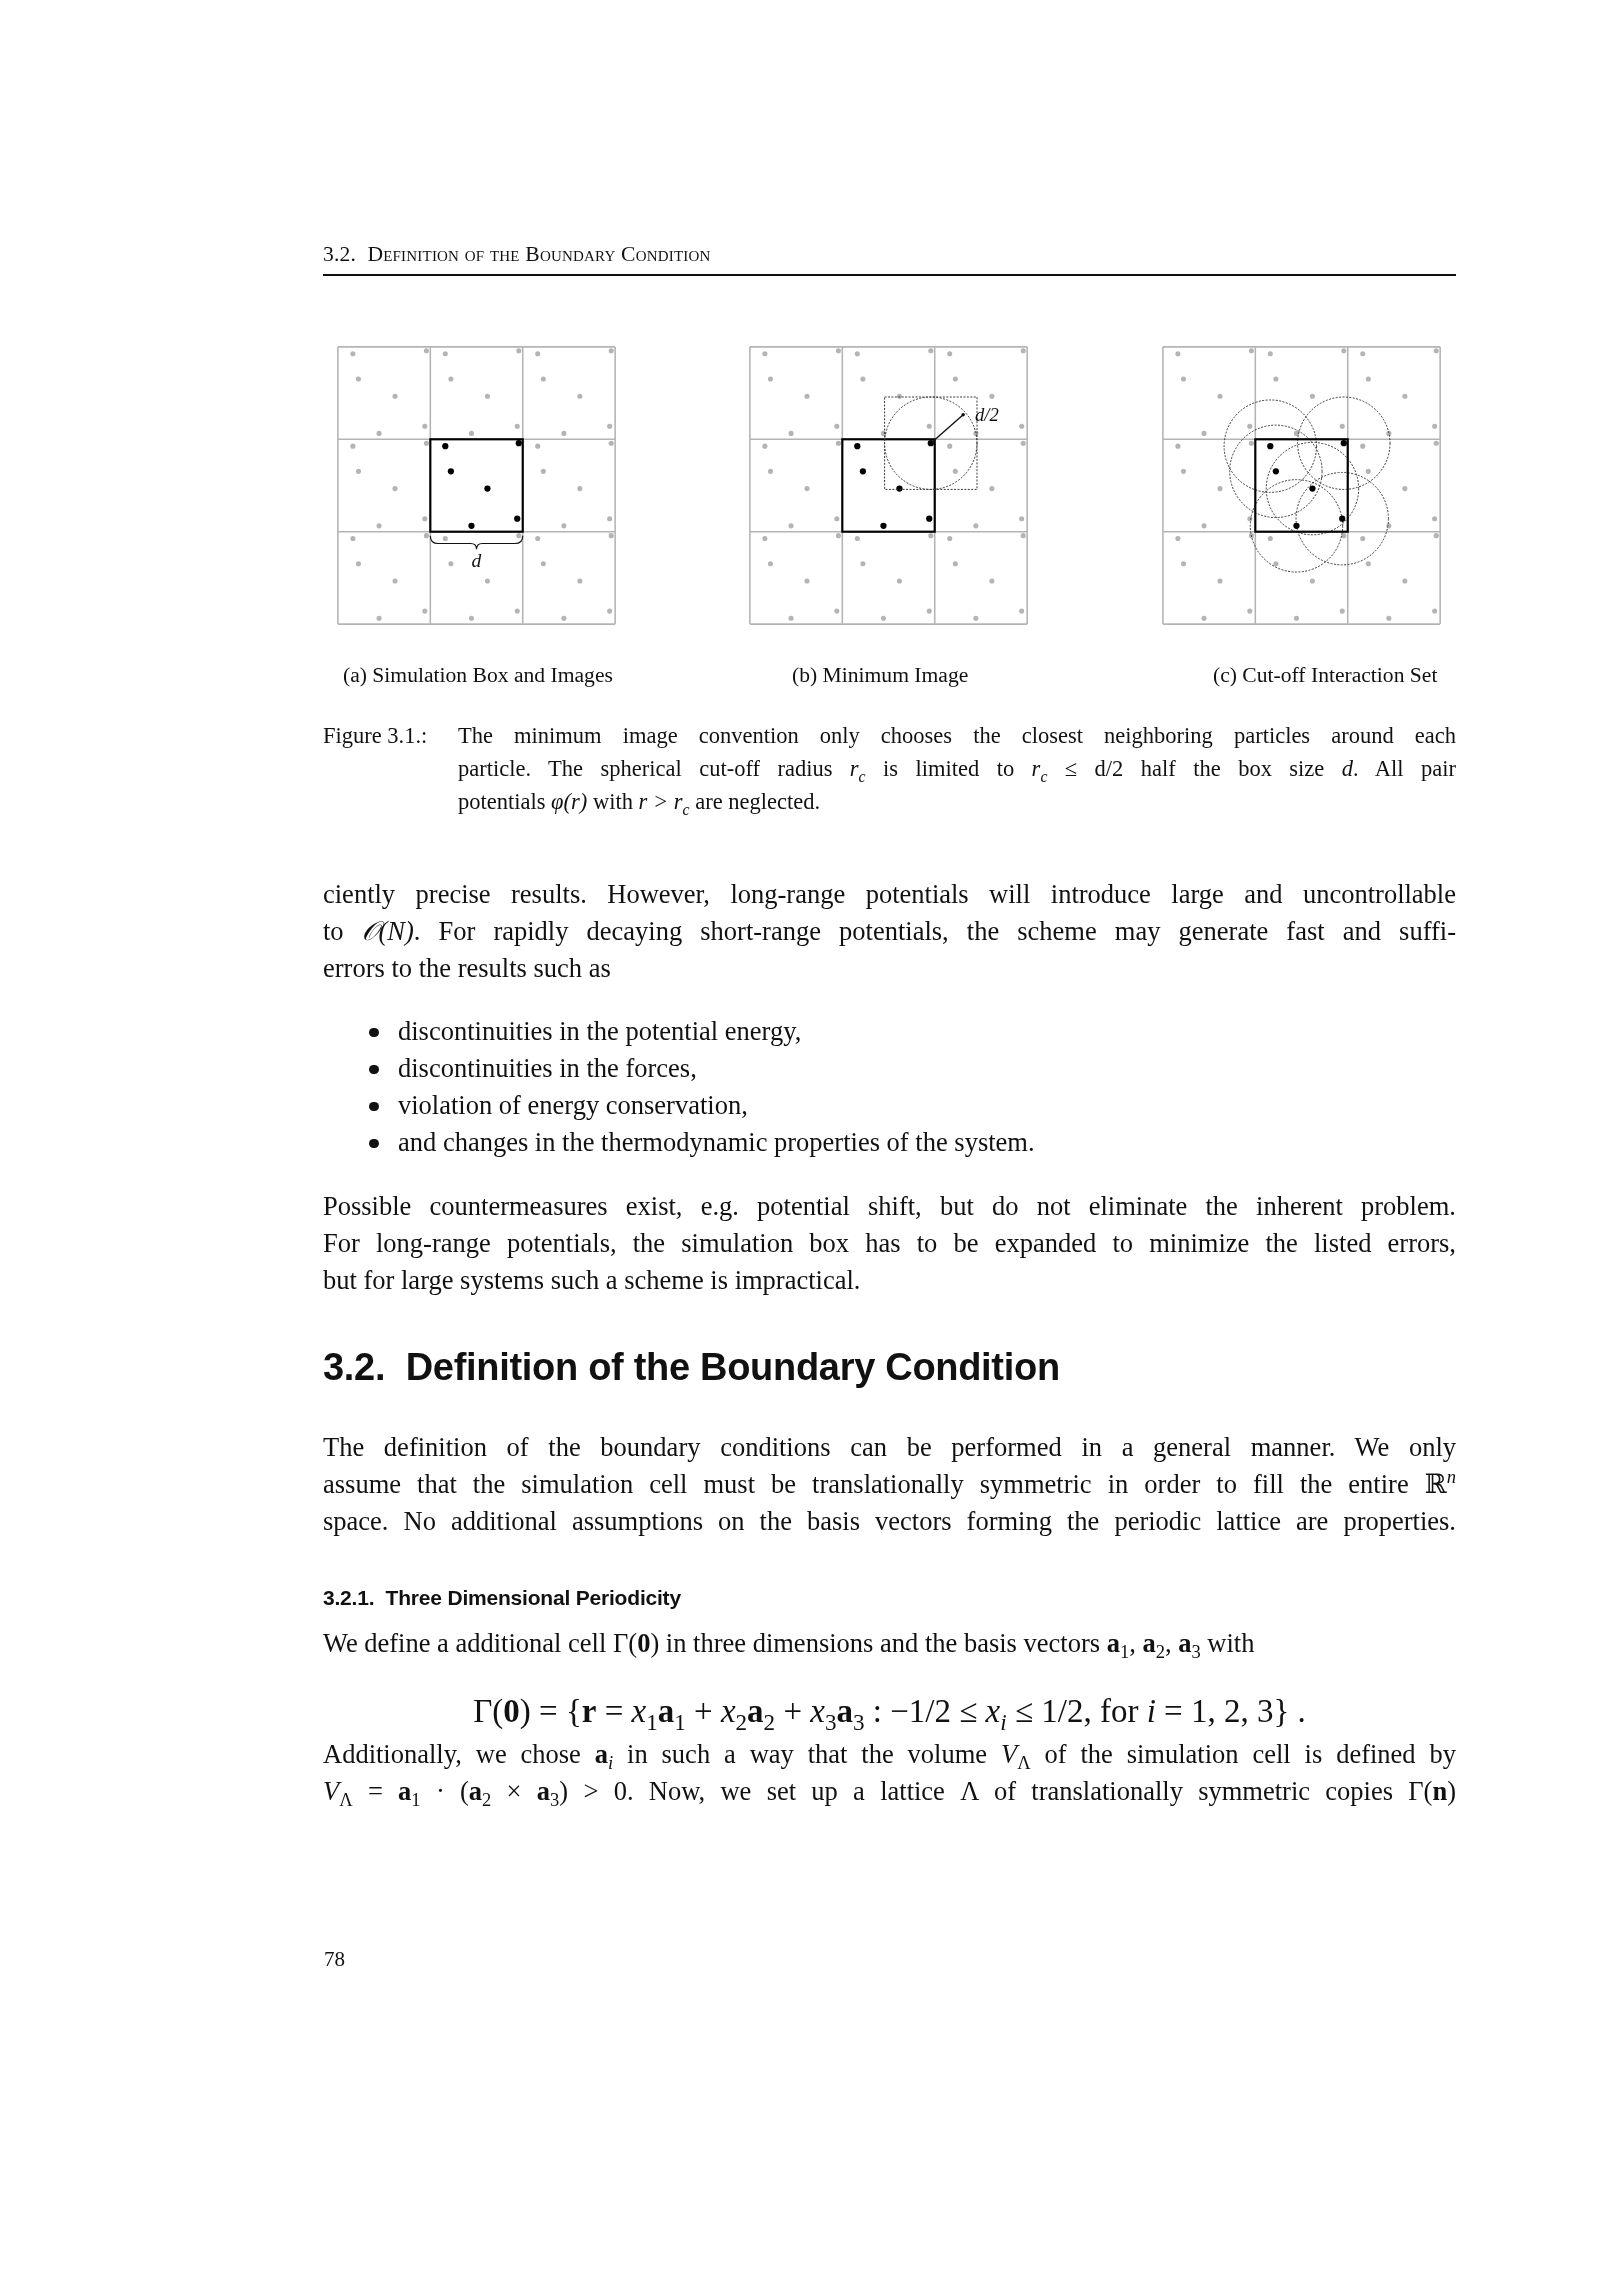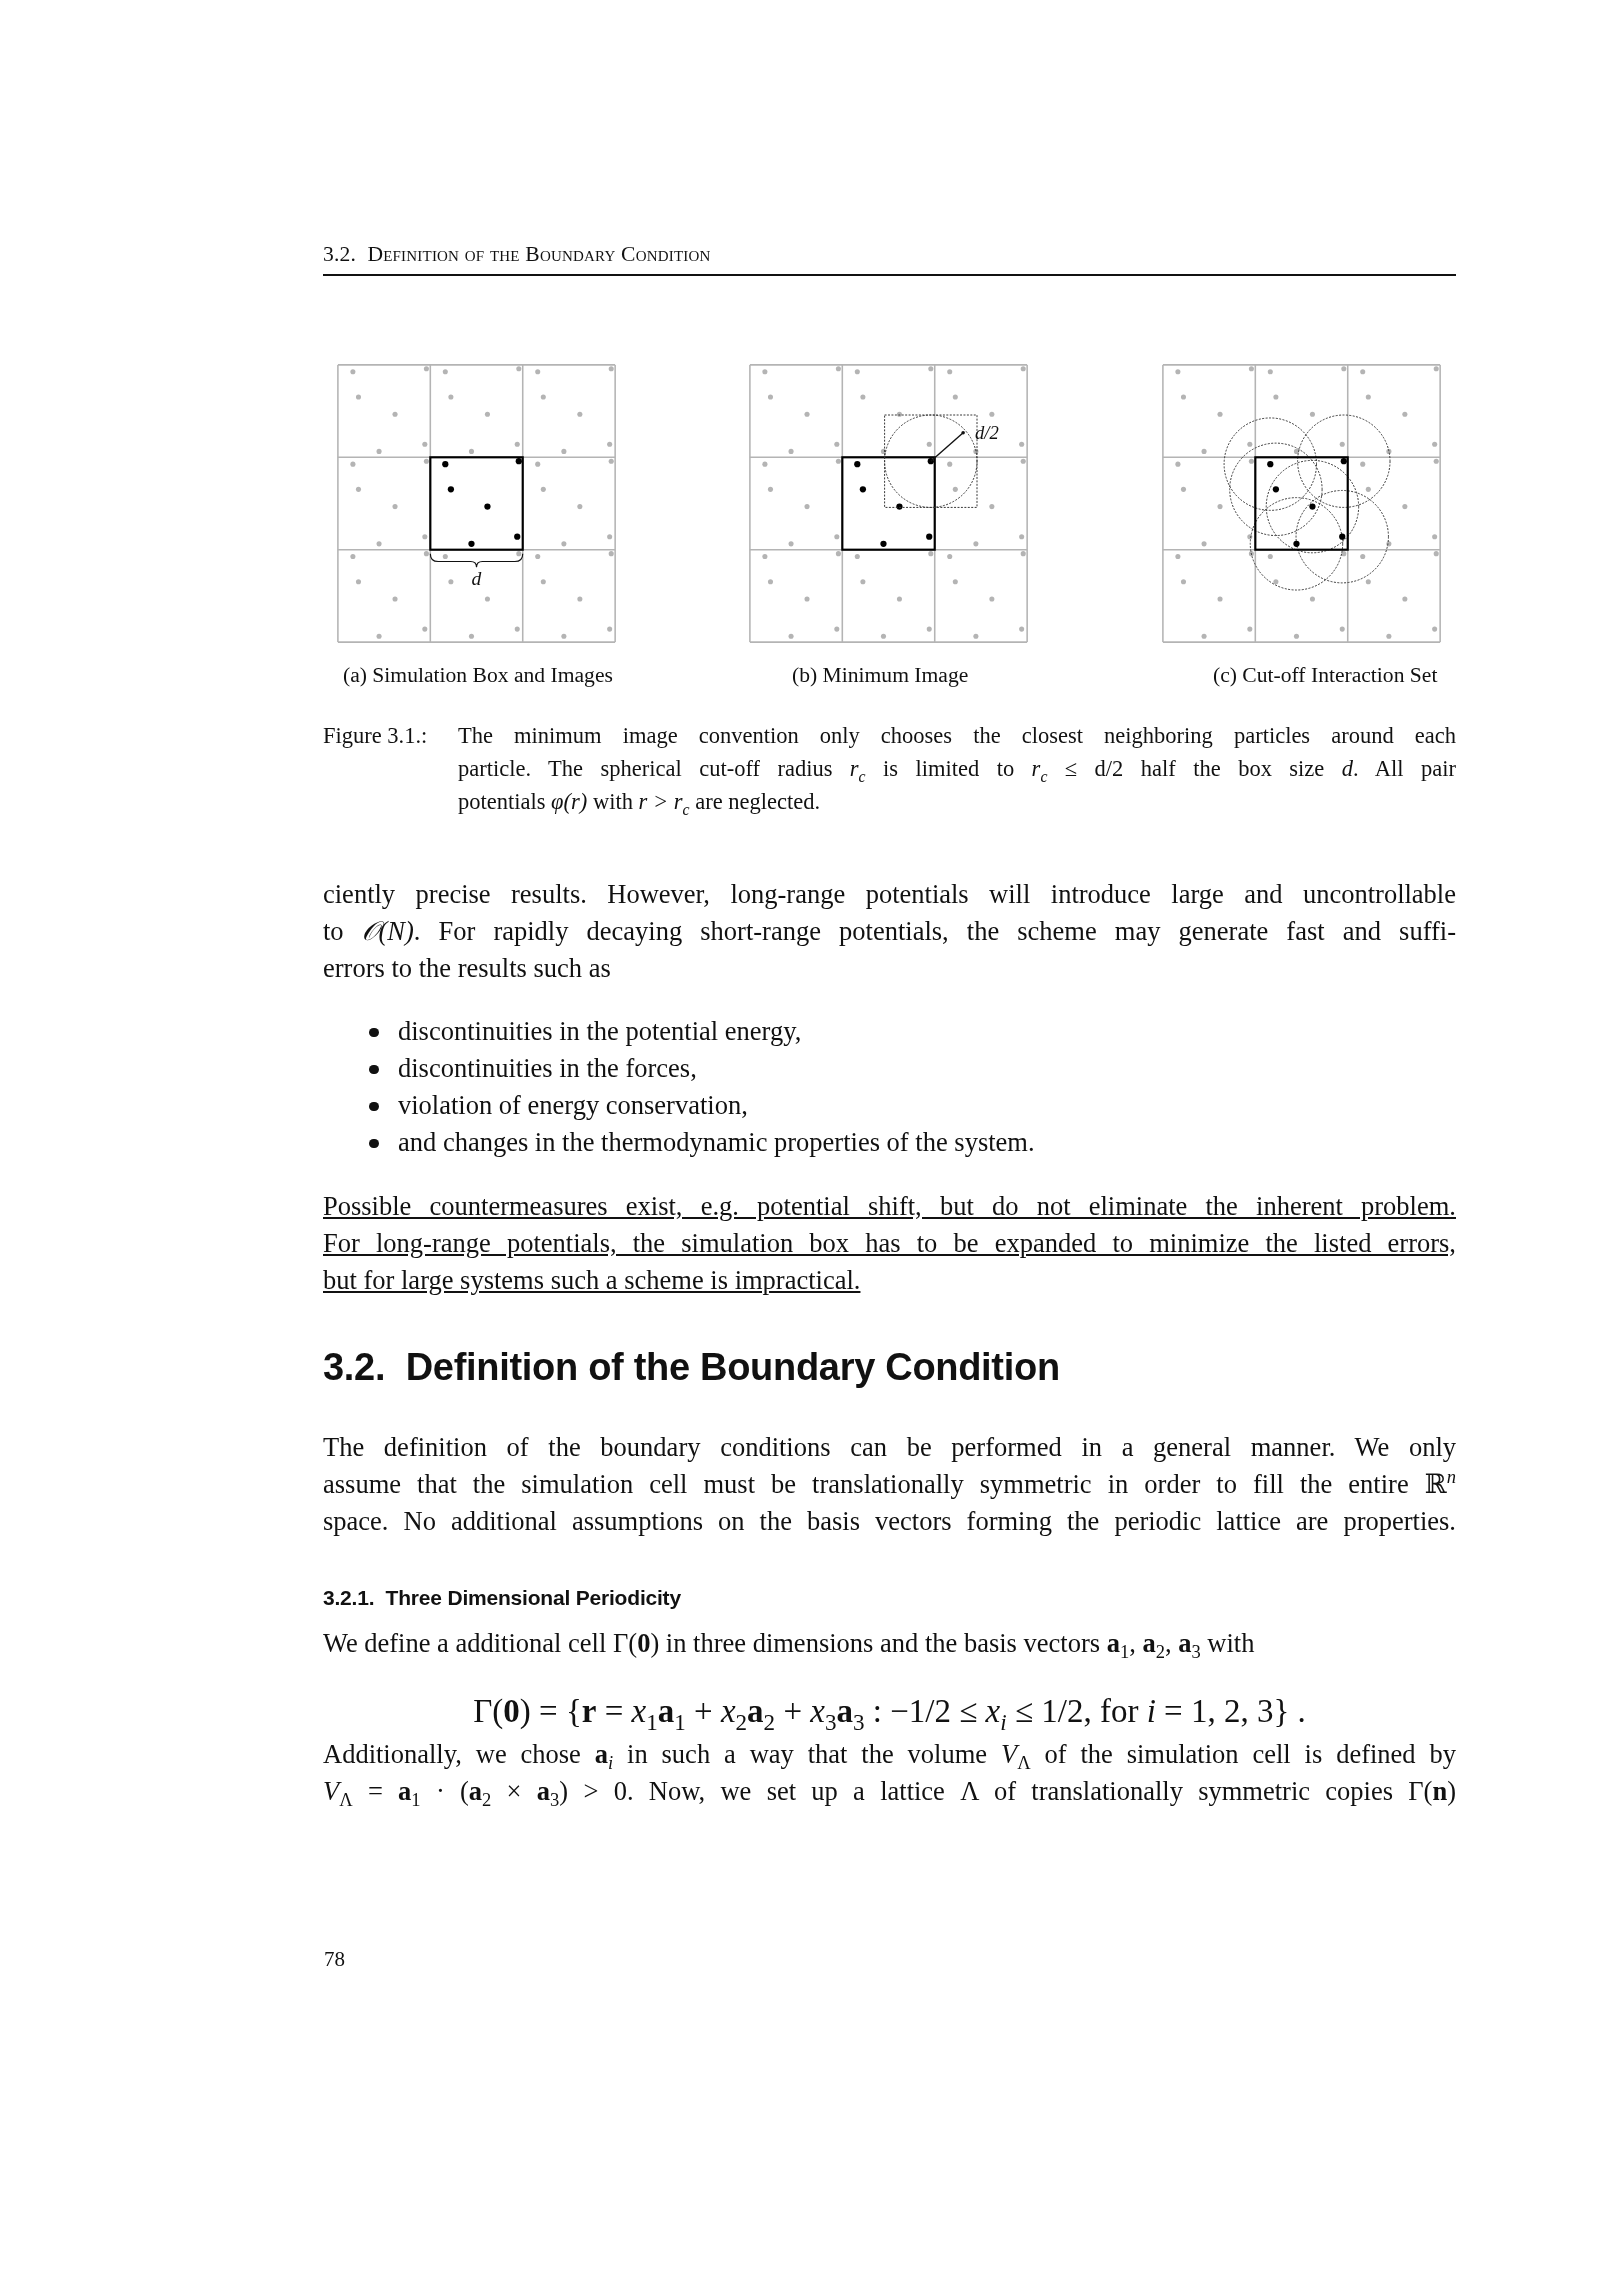--- a/index.html
+++ b/index.html
@@ -8,21 +8,21 @@
     font-family: "Liberation Serif", "DejaVu Serif", serif; color: #111;
   }
   .abs { position: absolute; }
   .running-head {
     left: 323px; top: 242px; width: 1133px;
     font-size: 21.6px; letter-spacing: 0.2px; line-height: 25.5px;
   }
   .running-head .sc { font-variant: small-caps; }
   .head-rule { left: 323px; top: 274px; width: 1133px; height: 2px; background: #111; }
 
-  .figure-panel { top: 359px; width: 294px; height: 294px; }
+  .figure-panel { top: 341px; width: 294px; height: 294px; }
   .figure-panel svg { display: block; }
   .subcap { top: 663px; font-size: 21.6px; line-height: 25.5px; white-space: nowrap; }
 
   .fig-caption {
     left: 323px; top: 719px; width: 1137px;
     font-size: 22.5px; line-height: 33px;
   }
   .fig-caption .lbl { display: inline-block; width: 135px; vertical-align: top; }
   .fig-caption .body { display: inline-block; width: 998px; vertical-align: top; text-align: justify; }
   .fig-caption .line { display: block; white-space: nowrap; }
@@ -300,21 +300,21 @@
   <span class="ll">errors to the results such as</span>
 </div>
 
 <ul class="abs bullets">
   <li>discontinuities in the potential energy,</li>
   <li>discontinuities in the forces,</li>
   <li>violation of energy conservation,</li>
   <li>and changes in the thermodynamic properties of the system.</li>
 </ul>
 
-<div class="abs para" style="top:1188px;text-decoration:underline;">
+<div class="abs para" style="top:1188px;">
   <span class="jl">Possible countermeasures exist, e.g. potential shift, but do not eliminate the inherent problem.</span>
   <span class="jl">For long-range potentials, the simulation box has to be expanded to minimize the listed errors,</span>
   <span class="ll">but for large systems such a scheme is impractical.</span>
 </div>
 
 <div class="abs h2" style="white-space:pre;">3.2.  Definition of the Boundary Condition</div>
 
 <div class="abs para" style="top:1429px;">
   <span class="jl">The definition of the boundary conditions can be performed in a general manner.  We only</span>
   <span class="jl"><span>assume that the simulation cell must be translationally symmetric in order to fill the entire </span><span>ℝ</span><sup><i class="m">n</i></sup></span>

